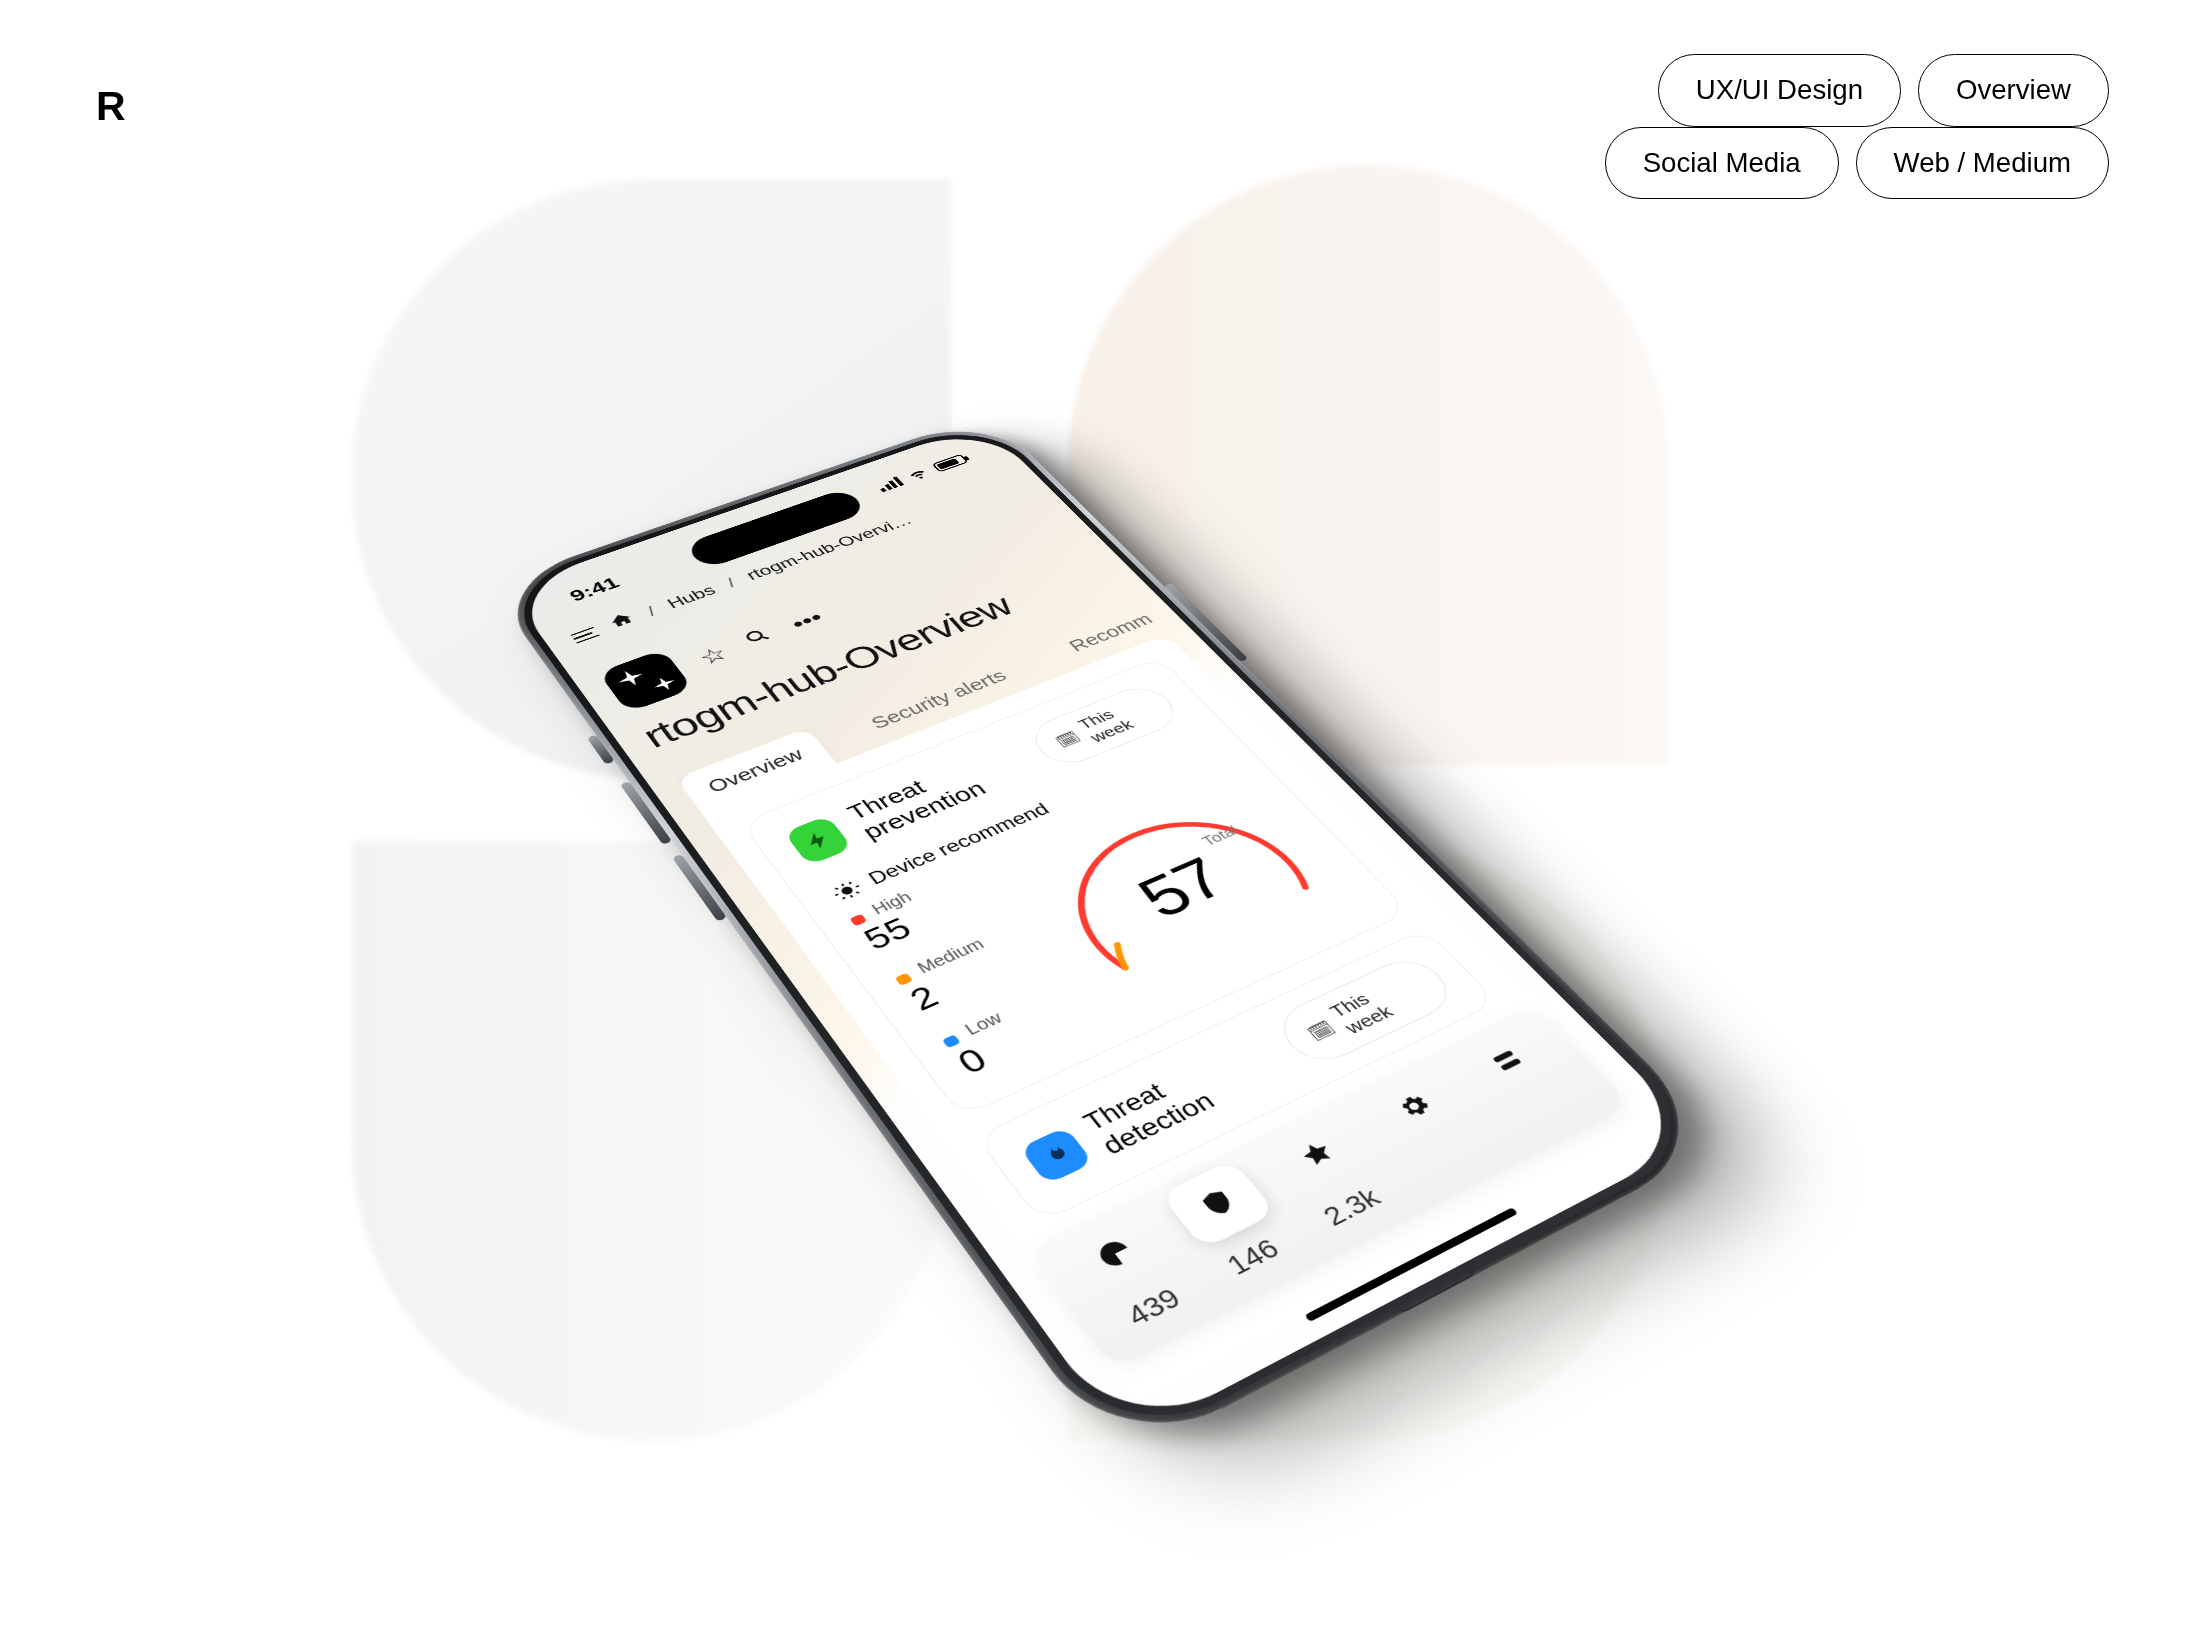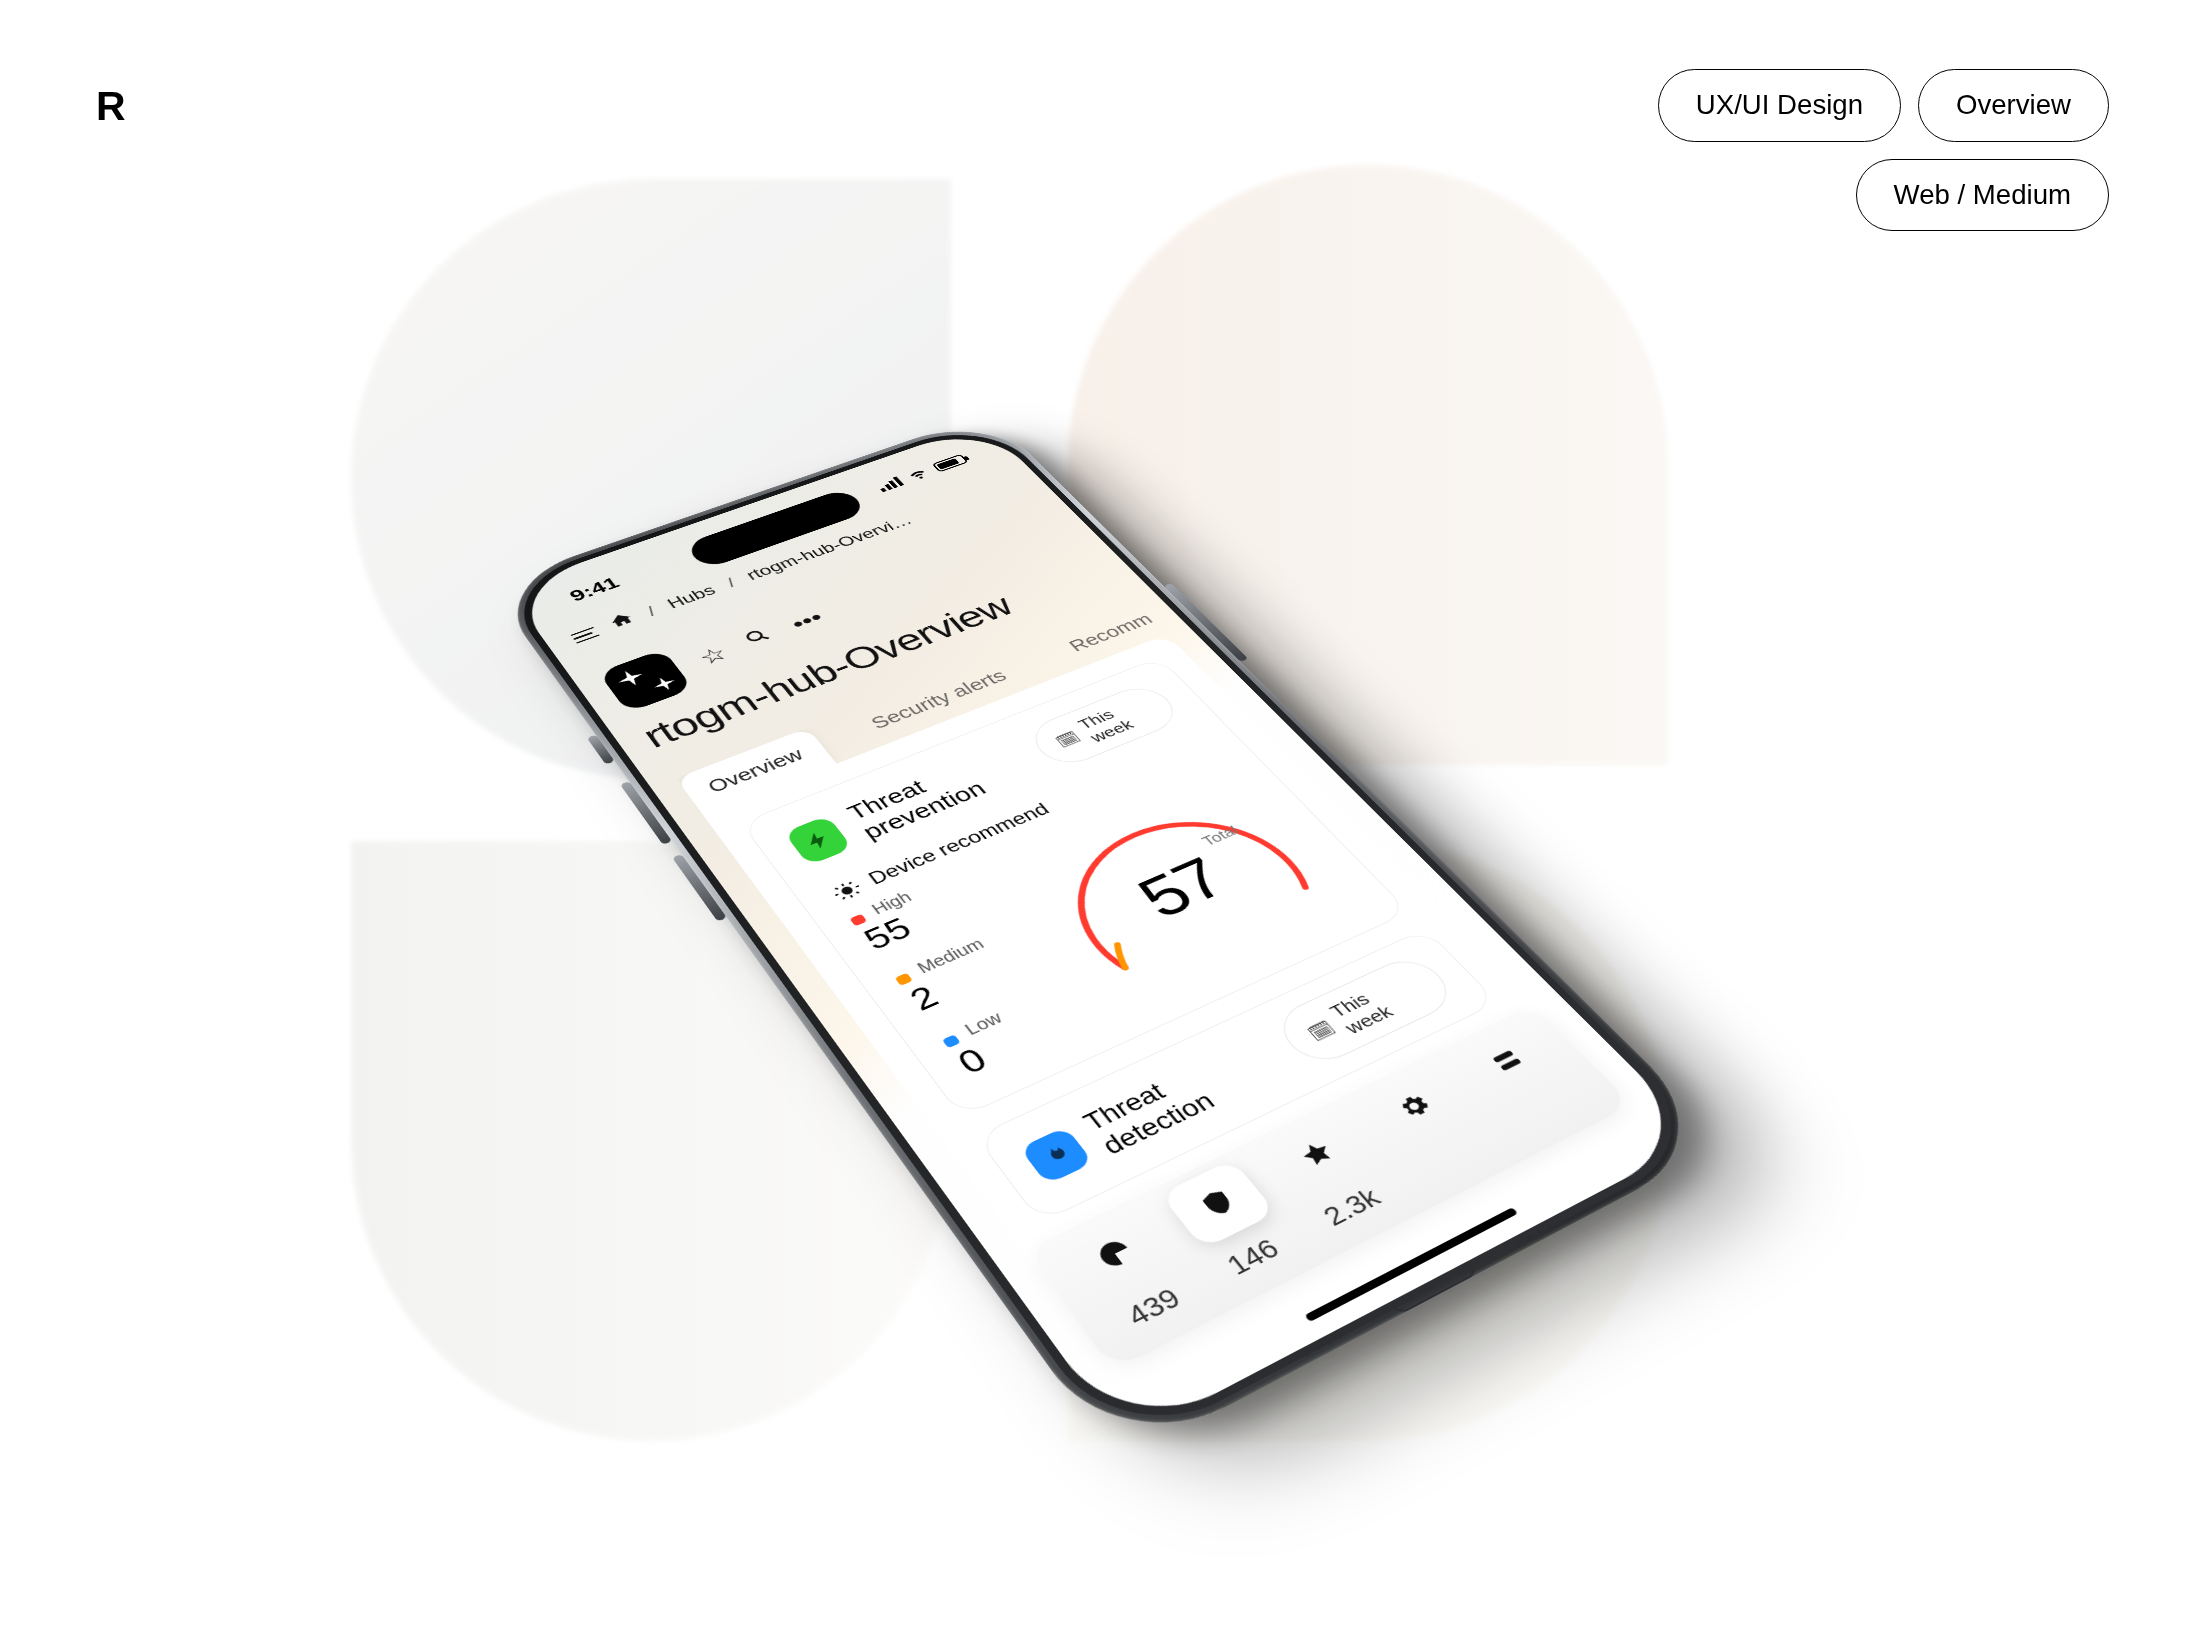--- a/index.html
+++ b/index.html
@@ -6,22 +6,22 @@
   html, body { width: 2205px; height: 1647px; background: #ffffff; overflow: hidden; }
 
   
   .brand-r {
     position: absolute; left: 96px; top: 83px;
     font-weight: 900; font-size: 41px; letter-spacing: -1.4px; color:#000;
   }
 
   
   .chips {
-    position: absolute; right: 96px; top: 69px;
-    display: flex; flex-direction: column; align-items: flex-end; gap: 17px;
+    position: absolute; right: 96px; top: 54px;
+    display: flex; flex-direction: column; align-items: flex-end; 
   }
   .chips .row { display: flex; gap: 17px; }
   .chip {
     border: 1.4px solid #000; border-radius: 688px;
     padding: 19.3px 37px; font-size: 27.6px; font-weight: 400;
     background: #fff; white-space: nowrap; cursor: pointer;
   }
 
   
   .blobs { position: absolute; left: 310px; top: 117px; width: 1516px; height: 1378px; z-index: 0;}
@@ -216,20 +216,21 @@
 <body>
 
 <div class="brand-r">R</div>
 
 <div class="chips">
   <div class="row">
     <div class="chip">UX/UI Design</div>
     <div class="chip">Overview</div>
   </div>
   <div class="row">
+    <div class="chip">Social Media</div>
     <div class="chip">Web / Medium</div>
   </div>
 </div>
 
 <div class="blobs">
   <div class="blob tl"></div>
   <div class="blob tr"></div>
   <div class="blob bl"></div>
   <div class="blob br"></div>
 </div>

